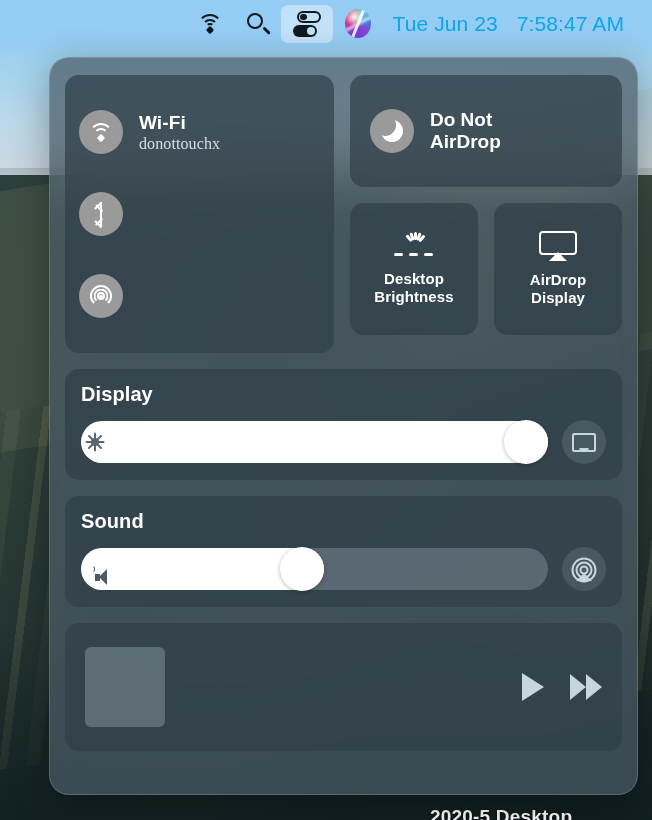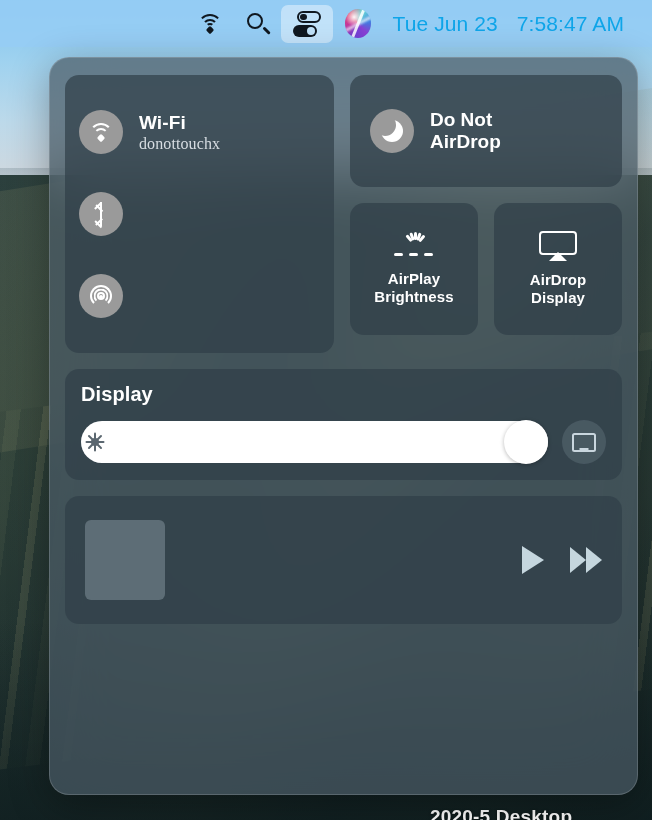--- a/index.html
+++ b/index.html
@@ -461,21 +461,21 @@
             <span class="ray" style="transform:rotate(-40deg)"></span>
             <span class="ray" style="transform:rotate(-20deg)"></span>
             <span class="ray" style="transform:rotate(0deg)"></span>
             <span class="ray" style="transform:rotate(20deg)"></span>
             <span class="ray" style="transform:rotate(40deg)"></span>
             <span class="bar b1"></span>
               <span class="bar b2"></span>
               <span class="bar b3"></span>
           </span>
           <span class="tile-label">
-            <span>AirPlay</span><br>
+            <span>Desktop</span><br>
             <span>Brightness</span>
           </span>
         </div>
 
         <div class="module square-tile">
           <span class="icon-airplay-d">
             <span class="scr"></span>
               <span class="tri"></span>
           </span>
           <span class="tile-label">
@@ -506,20 +506,42 @@
       </div>
       <div class="round-btn">
         <span class="icon-display-sm">
           <span class="frame"></span>
             <span class="foot"></span>
         </span>
       </div>
     </div>
   </div>
 
+  <div class="module slider-module">
+    <div class="slider-title">Sound</div>
+    <div class="slider-line">
+      <div class="slider-track" id="sound-track">
+        <div class="slider-fill" id="sound-fill" style="width: 242.81px;"></div>
+        <div class="slider-knob" id="sound-knob" style="left: 198.81px;"></div>
+        <span class="slider-gicon">
+          <span class="icon-spk">
+            <span class="body"></span><span class="cone"></span><span class="wv wv1"></span>
+          </span>
+        </span>
+      </div>
+      <div class="round-btn">
+        <span class="icon-airplay-a">
+          <i class="r3"></i>
+            <i class="r2"></i>
+            <i class="r1"></i>
+            <u></u>
+        </span>
+      </div>
+    </div>
+  </div>
 
   <div class="module" id="media-module">
     <div class="media-art"></div>
     <div class="media-controls">
       <span class="icon-play"></span>
       <span class="icon-fwd">
         <span></span>
           <span></span>
       </span>
     </div>

